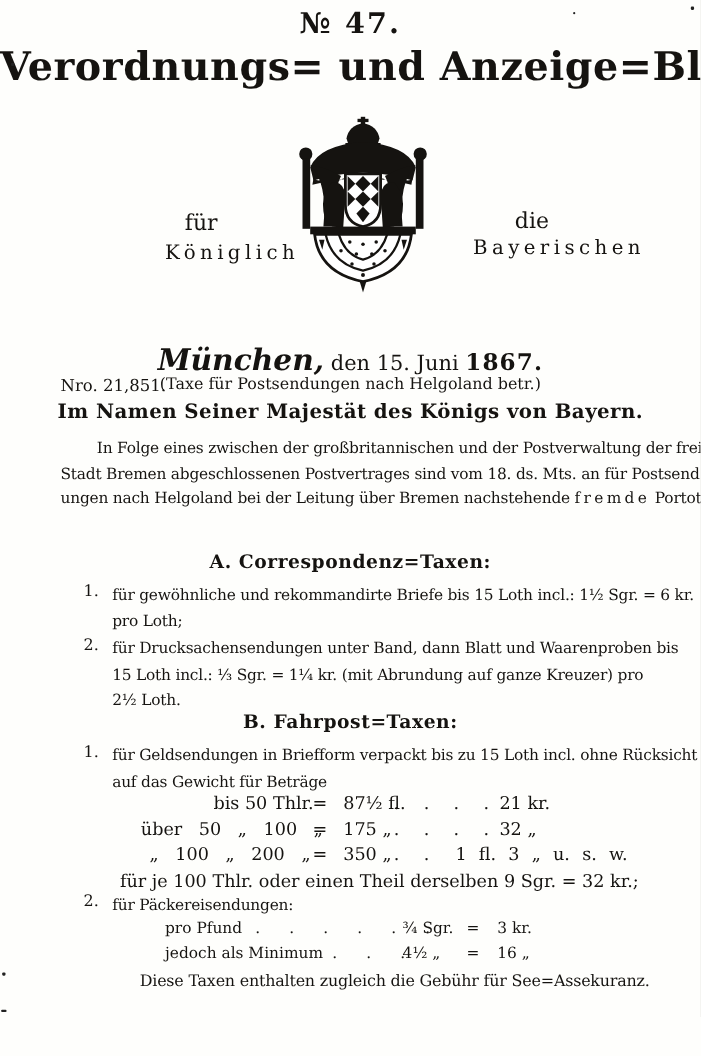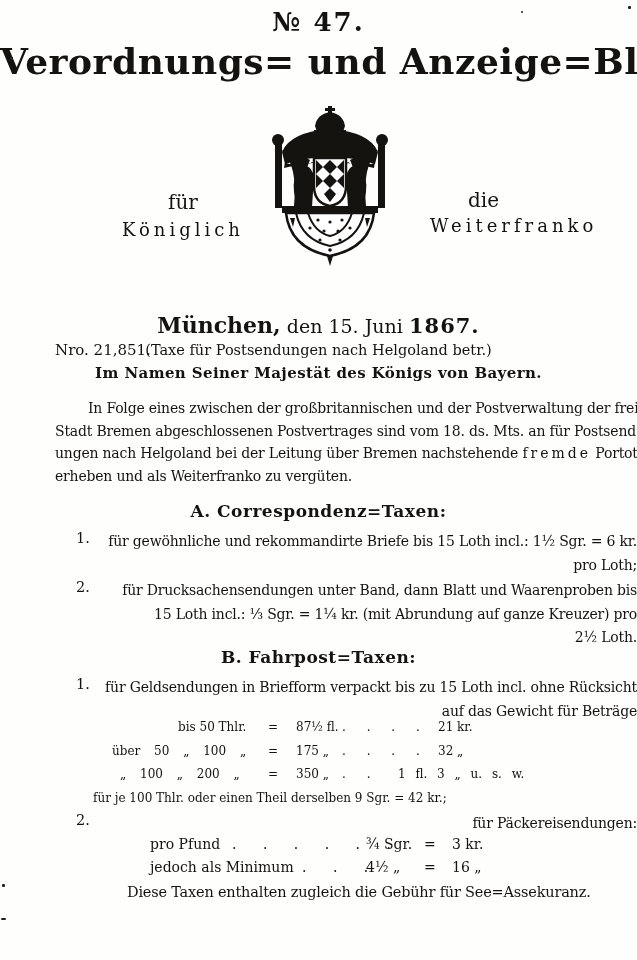--- a/index.html
+++ b/index.html
@@ -13,51 +13,51 @@
   .nowrap{white-space:nowrap;}
 
   #issue{top:7px;font-size:26px;font-weight:bold;letter-spacing:2px;}
   #masthead{top:40px;font-size:36px;font-weight:bold;letter-spacing:0.5px;}
 
   #crest{left:260px;top:106px;width:140px;height:164px;}
   .side-word{font-size:20px;margin-top:48px;}
   #w-fur{left:168px;top:142px;}
   #w-die{left:468px;top:140px;}
   .side-word2{font-size:18px;letter-spacing:4px;}
-  #w-koeniglich{left:122px;top:219px;}
+  #w-koeniglich{left:150px;top:219px;}
   #w-bayerischen{left:430px;top:215px;}
 
   #title{top:271px;font-size:30px;font-weight:bold;letter-spacing:4px;}
   #dateline{top:312px;font-size:19px;}
-  #dateline .city{font-weight:bold;font-size:22px;}
+  #dateline .city{font-weight:bold;font-size:27px;font-style:italic;}
   #dateline .year{font-weight:bold;font-size:21px;letter-spacing:1px;}
 
   #refno{left:55px;top:341px;font-size:15px;}
   #subject{top:342px;font-size:14.5px;}
-  #proclamation{top:364px;font-size:15px;font-weight:bold;letter-spacing:0.4px;}
+  #proclamation{top:364px;font-size:18px;font-weight:bold;letter-spacing:0.4px;}
 
   #intro{left:55px;top:397px;width:560px;font-size:14px;line-height:22.5px;letter-spacing:-0.2px;}
   #intro .indent{padding-left:33px;}
   .sperr{letter-spacing:3px;}
 
   .sec-heading{font-size:17px;font-weight:bold;letter-spacing:0.5px;}
   #sa-heading{top:501px;}
   #sb-heading{top:647px;}
 
   .list-line{font-size:14px;line-height:23.5px;letter-spacing:-0.2px;white-space:nowrap;}
   .item{left:0;right:0;}
   .item .num{position:absolute;left:76px;font-size:14.5px;}
-  .item .body{margin-left:102px;text-align:right;}
+  .item .body{margin-left:102px;}
   #sa-item1{top:530px;}
   #sa-item2{top:579px;}
   #sb-item1{top:676px;}
   #sb-item2{top:812px;}
 
   #sb-table{left:0;top:720px;width:637px;height:96px;}
-  .trow{position:absolute;left:0;right:0;height:23px;font-size:12px;}
+  .trow{position:absolute;left:16px;right:0;height:23px;font-size:16px;}
   .trow span{position:absolute;white-space:nowrap;}
   #trow1{top:0;}  #trow2{top:24px;}  #trow3{top:47px;}
   #trow1 .range{left:178px;}
   #trow2 .range{left:112px;word-spacing:10px;}
   #trow3 .range{left:120px;word-spacing:10px;}
   .trow .eq{left:268px;letter-spacing:-1px;}
   .trow .gulden{left:296px;}
   .trow .dots{left:342px;word-spacing:17px;}
   .trow .kreuzer{left:438px;}
   #trow3 .kreuzer{left:398px;word-spacing:6px;}
@@ -147,34 +147,33 @@
         <path d="M67,150 h6 l-3,10 Z"></path>
         <path d="M30,112 h5 l-2,9 Z"></path>
           <path d="M105,112 h5 l-3,9 Z"></path>
       </g>
     </svg>
   </div>
 
   <div id="w-fur" class="abs side-word">für</div>
   <div id="w-die" class="abs side-word">die</div>
   <div id="w-koeniglich" class="abs side-word2">Königlich</div>
-  <div id="w-bayerischen" class="abs side-word2">Weiterfranko</div>
+  <div id="w-bayerischen" class="abs side-word2">Bayerischen</div>
 
 
   <div id="dateline" class="abs center nowrap"><span class="city">München,</span><span> den 15. Juni </span><span class="year">1867.</span></div>
 
   <div id="refno" class="abs nowrap">Nro. 21,851.</div>
   <div id="subject" class="abs center nowrap">(Taxe für Postsendungen nach Helgoland betr.)</div>
   <div id="proclamation" class="abs center nowrap">Im Namen Seiner Majestät des Königs von Bayern.</div>
 
   <div id="intro" class="abs">
     <div class="nowrap indent">In Folge eines zwischen der großbritannischen und der Postverwaltung der freien</div>
     <div class="nowrap">Stadt Bremen abgeschlossenen Postvertrages sind vom 18. ds. Mts. an für Postsend=</div>
     <div class="nowrap"><span>ungen nach Helgoland bei der Leitung über Bremen nachstehende </span><span class="sperr">fremde</span><span> Portotaxen zu</span></div>
-    <div class="nowrap">erheben und als Weiterfranko zu vergüten.</div>
   </div>
 
   <div id="sa-heading" class="abs center sec-heading nowrap">A. Correspondenz=Taxen:</div>
 
   <div id="sa-item1" class="abs item">
     <span class="num">1.</span>
     <div class="body">
       <div class="list-line">für gewöhnliche und rekommandirte Briefe bis 15 Loth incl.: 1½ Sgr. = 6 kr.</div>
       <div class="list-line">pro Loth;</div>
     </div>
@@ -215,21 +214,21 @@
       <span class="kreuzer">32 „</span>
     </div>
     <div id="trow3" class="trow">
       <span class="range">„ 100 „ 200 „</span>
       <span class="eq">=</span>
       <span class="gulden">350 „</span>
       <span class="dots">. .</span>
       <span class="kreuzer">1 fl. 3 „ u. s. w.</span>
     </div>
     <div id="tnote" class="trow">
-      <span class="note">für je 100 Thlr. oder einen Theil derselben 9 Sgr. = 42 kr.;</span>
+      <span class="note">für je 100 Thlr. oder einen Theil derselben 9 Sgr. = 32 kr.;</span>
     </div>
   </div>
 
   <div id="sb-item2" class="abs item">
     <span class="num">2.</span>
     <div class="body">
       <div class="list-line">für Päckereisendungen:</div>
     </div>
   </div>
 

